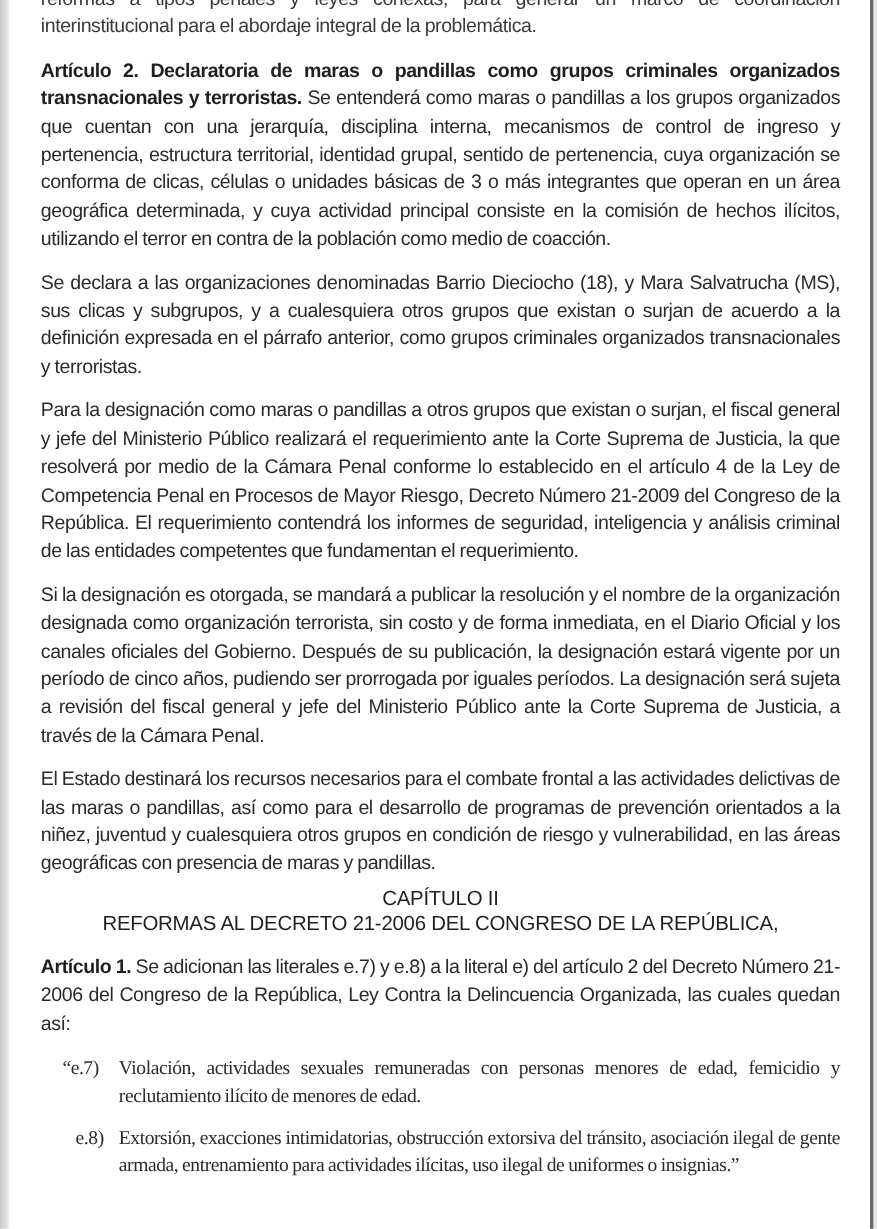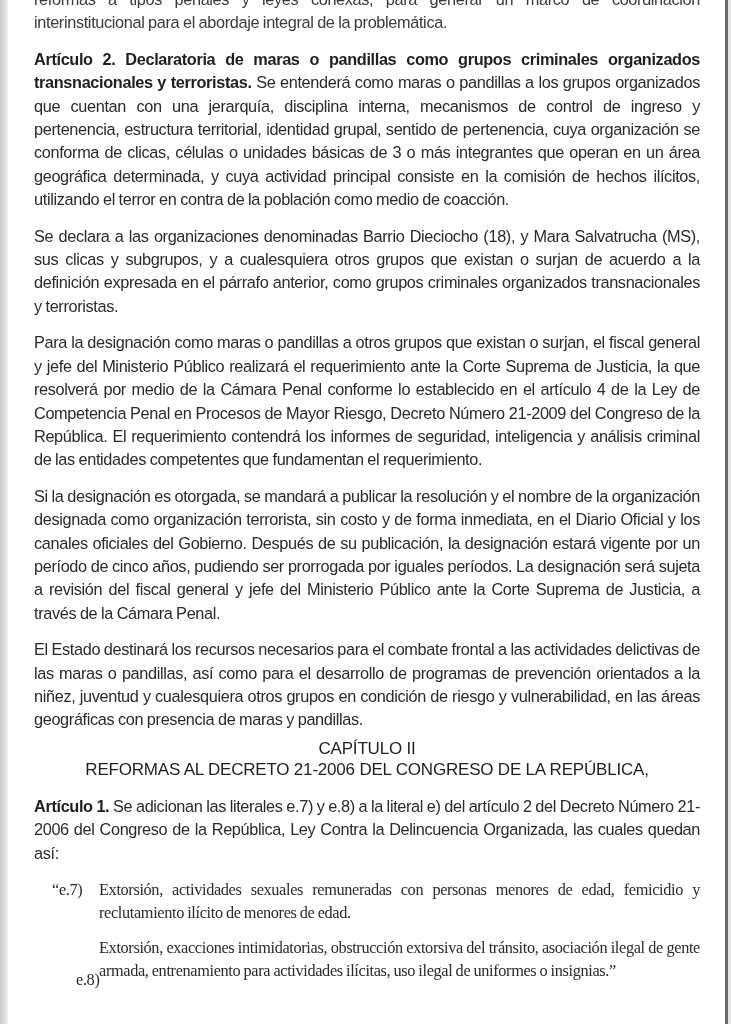--- a/index.html
+++ b/index.html
@@ -64,20 +64,20 @@
 
   <div class="chapter">
     <div>CAPÍTULO II</div>
     <div>REFORMAS AL DECRETO 21-2006 DEL CONGRESO DE LA REPÚBLICA,</div>
   </div>
 
   <p class="p"><b>Artículo 1.</b><span> Se adicionan las literales e.7) y e.8) a la literal e) del artículo 2 del Decreto Número 21-2006 del Congreso de la República, Ley Contra la Delincuencia Organizada, las cuales quedan así:</span></p>
 
   <div class="item">
     <span class="lbl">“e.7)</span>
-    <span>Extorsión, actividades sexuales remuneradas con personas menores de edad, femicidio y reclutamiento ilícito de menores de edad.</span>
+    <span>Violación, actividades sexuales remuneradas con personas menores de edad, femicidio y reclutamiento ilícito de menores de edad.</span>
   </div>
   <div class="item" style="margin-bottom:13px;">
-    <span class="lbl" style="left:24px;margin-top:32px;">e.8)</span>
+    <span class="lbl" style="left:11px;">e.8)</span>
     <span>Extorsión, exacciones intimidatorias, obstrucción extorsiva del tránsito, asociación ilegal de gente armada, entrenamiento para actividades ilícitas, uso ilegal de uniformes o insignias.”</span>
   </div>
 
 </div>
 
 </body></html>

